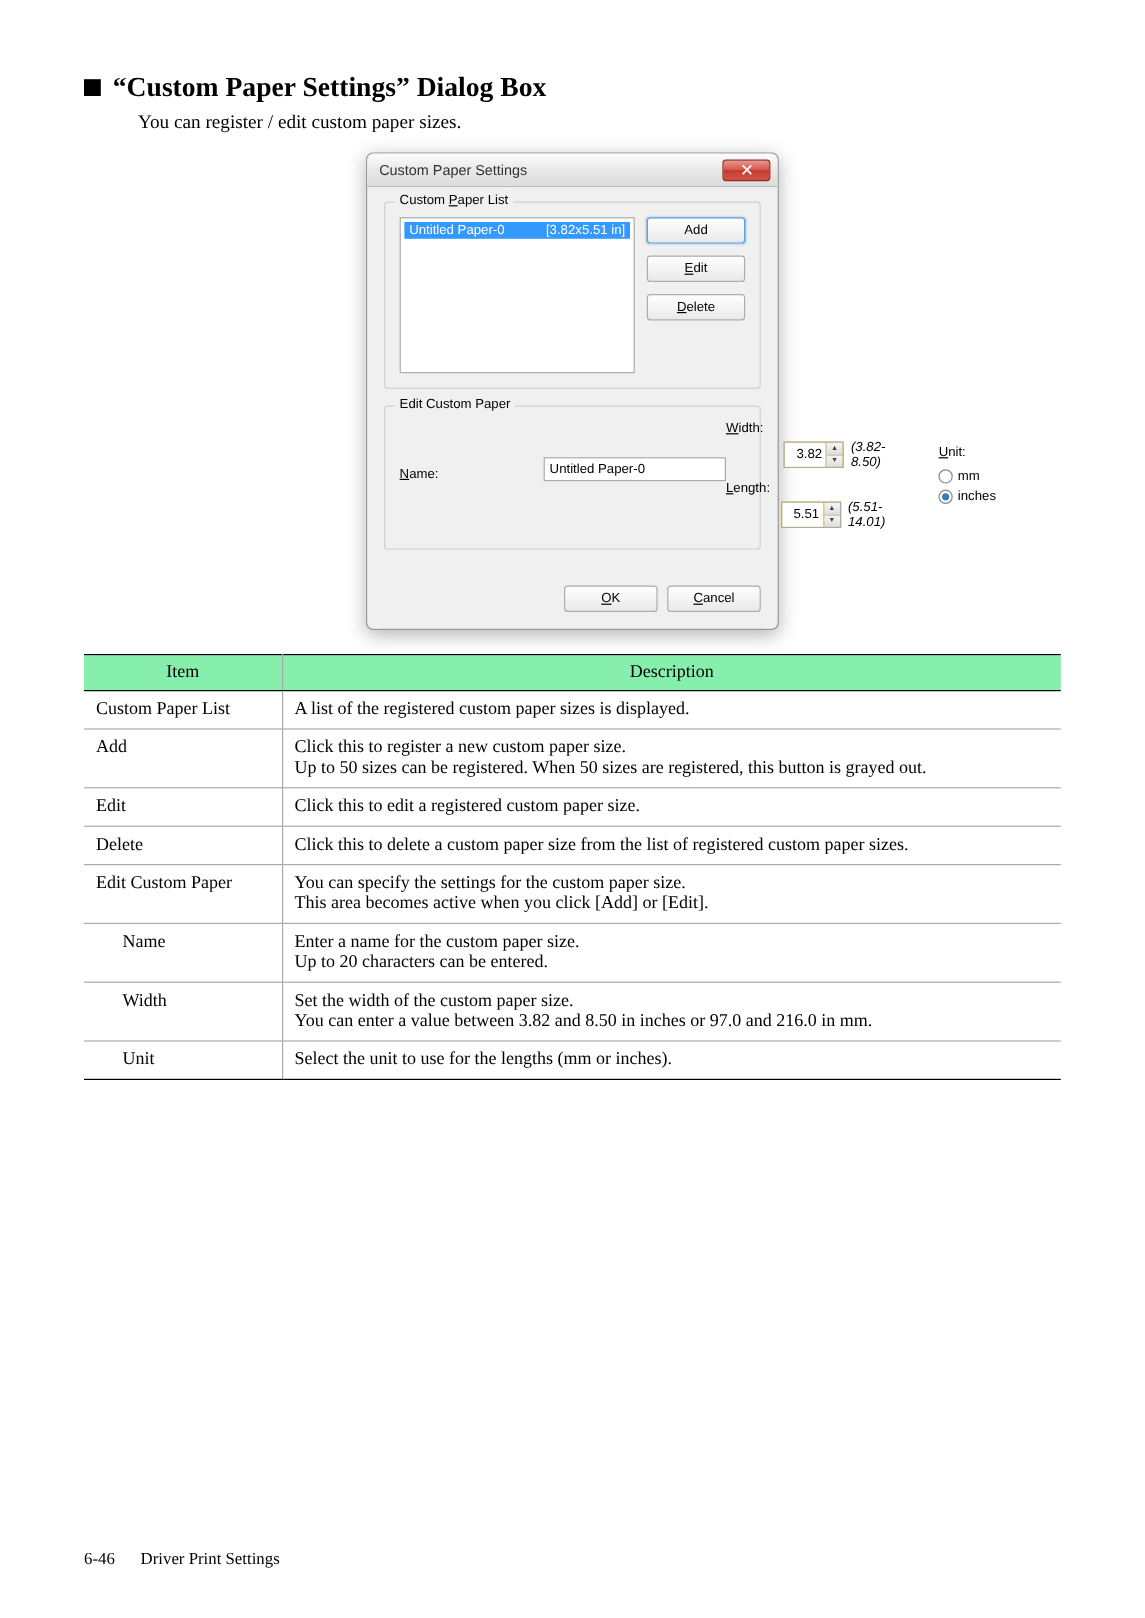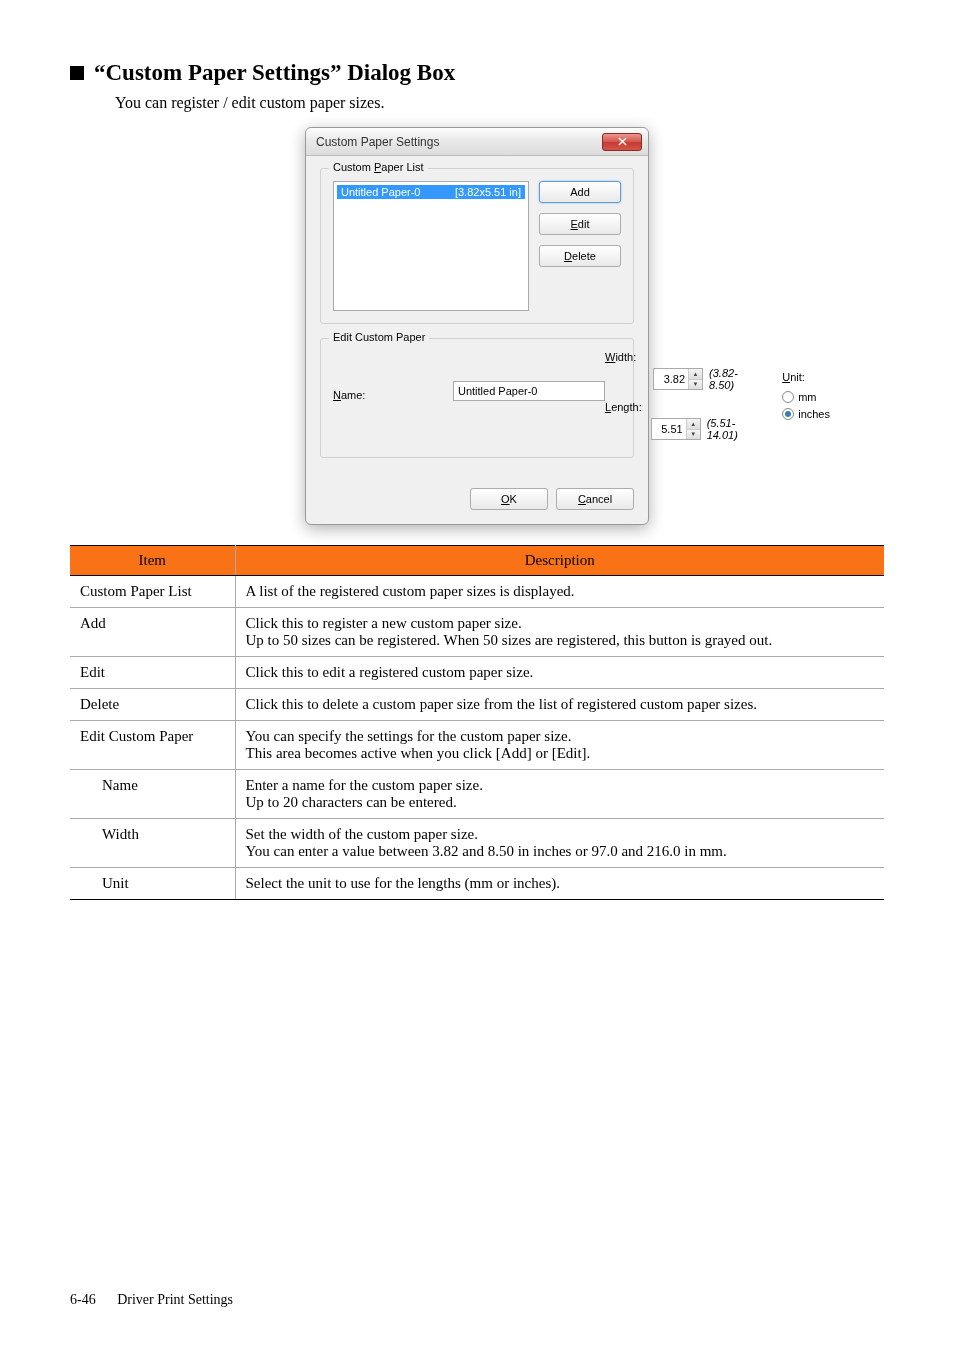--- a/index.html
+++ b/index.html
@@ -261,21 +261,21 @@
       width: 78px;
     }
     
     .desc-table {
       width: 100%;
       border-collapse: collapse;
       font-size: 15px;
       margin-top: 8px;
     }
     .desc-table th {
-      background: #f97316;
+      background: #86efac;
       font-weight: normal;
       padding: 6px 10px;
       border-top: 1.5px solid #000;
       border-bottom: 1px solid #000;
     }
     .desc-table th:first-child {
       border-right: 1px solid #aaa;
       width: 165px;
     }
     .desc-table td {

